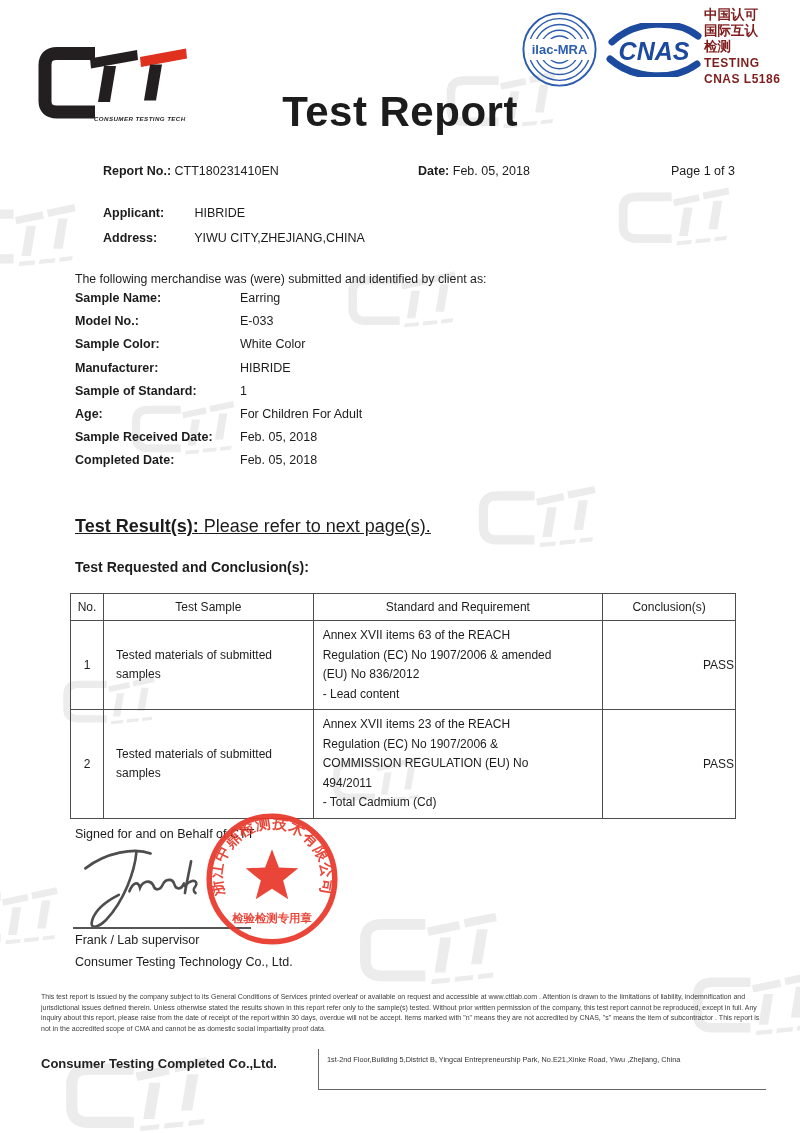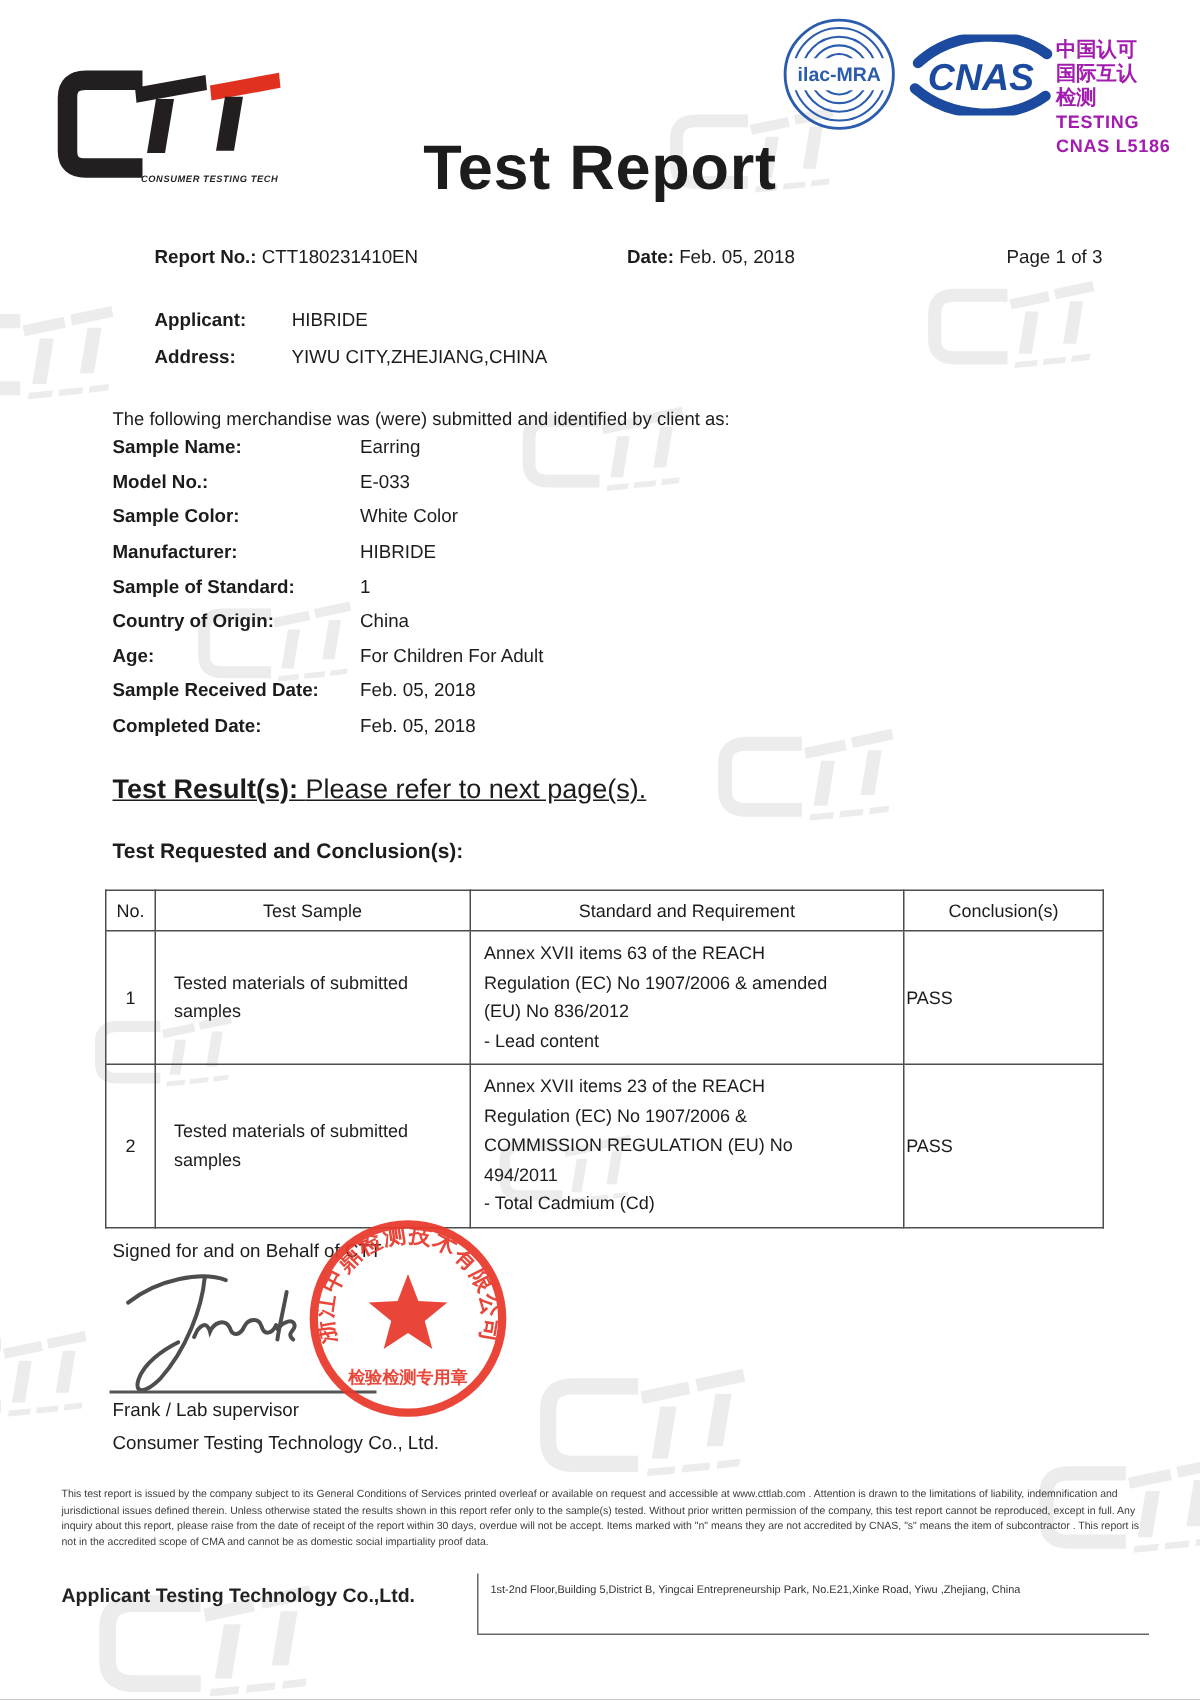--- a/index.html
+++ b/index.html
@@ -7,40 +7,40 @@
     position:relative; width:800px; height:1133px; margin:0 auto;
     background:#ffffff; overflow:hidden;
     font-family:"Liberation Sans","DejaVu Sans",sans-serif; color:#1c1c1c;
   }
   .abs { position:absolute; z-index:1; }
   .b { font-weight:bold; }
   
   .wm { position:absolute; z-index:0; color:#ececec; }
   
   .title { top:88px; left:0; width:100%; text-align:center; font-size:42px; font-weight:bold; letter-spacing:0.5px; }
-  .acc-lines { left:704px; top:7px; width:94px; color:#a21caf; font-weight:bold; font-size:13.5px; line-height:16px;margin-top:18px; }
+  .acc-lines { left:704px; top:7px; width:94px; color:#7f1d1d; font-weight:bold; font-size:13.5px; line-height:16px; }
   .acc-lines .sm { font-size:12px; letter-spacing:0.5px; }
   
   .meta { font-size:12.5px;margin-left:28px; }
   .lblw { display:inline-block; width:88px; font-weight:bold; }
   .fields { left:75px; top:291px; font-size:12.5px; }
   .frow { height:23.2px; display:flex; }
   .flabel { width:165px; font-weight:bold; }
   .intro { left:75px; top:272px; font-size:12.3px; }
   .tresult { left:75px; top:516px; font-size:18px; text-decoration:underline; }
   .concl-h { left:75px; top:559px; font-size:14px; font-weight:bold; }
   
   .ctable { position:absolute; z-index:1; left:70px; top:578px; width:666px; border-collapse:collapse; font-size:12px; color:#1c1c1c;margin-top:15px; }
   .ctable th, .ctable td { border:1px solid #4d4d4d; font-weight:normal; }
   .ctable th { height:24px; text-align:center; }
   .td-no { text-align:center; }
   .td-sample { padding:6px 20px 6px 12px; vertical-align:middle; line-height:19px; }
   .td-standard { padding:5px 6px 5px 9px; vertical-align:middle; }
   .td-standard div { line-height:19.5px; }
-  .td-pass { text-align:left; }
+  .td-pass { text-align:right; }
   
   .signedfor { left:75px; top:827px; font-size:12.5px; }
   .sig { left:66px; top:840px; z-index:1; }
   .sigline { left:73px; top:927px; width:178px; height:2px; background:#555; }
   .signer { left:75px; top:933px; font-size:12.5px; }
   .sigco { left:75px; top:955px; font-size:12.5px; }
   .stamp { left:203px; top:810px; z-index:3; opacity:0.93; }
   
   .disclaimer { left:41px; top:992px; width:724px; font-size:7px; line-height:10.6px; color:#3d3d3d; }
   .f-company { left:41px; top:1056px; font-size:13px; font-weight:bold; color:#222; }
@@ -186,24 +186,20 @@
         <span class="flabel">Sample Color:</span>
         <span>White Color</span>
       </div>
     <div class="frow">
         <span class="flabel">Manufacturer:</span>
         <span>HIBRIDE</span>
       </div>
     <div class="frow">
         <span class="flabel">Sample of Standard:</span>
         <span>1</span>
-      </div>
-    <div class="frow">
-        <span class="flabel">Country of Origin:</span>
-        <span>China</span>
       </div>
     <div class="frow">
         <span class="flabel">Age:</span>
         <span>For Children For Adult</span>
       </div>
     <div class="frow">
         <span class="flabel">Sample Received Date:</span>
         <span>Feb. 05, 2018</span>
       </div>
     <div class="frow">
@@ -279,20 +275,20 @@
     <path d="M100,57 L110,83.2 L138,84.6 L116.2,102.3 L123.5,129.4 L100,114 L76.5,129.4 L83.8,102.3 L62,84.6 L90,83.2 Z" fill="#e8392b"></path>
     <path id="stampArc" d="M 30 120 A 73 73 0 1 1 170 120" fill="none"></path>
     <text font-size="22" font-weight="bold" fill="#e8392b" letter-spacing="1">
       <textPath href="#stampArc" startOffset="50%" text-anchor="middle">浙江中鼎检测技术有限公司</textPath>
     </text>
     <text x="100" y="162" text-anchor="middle" font-size="16.5" font-weight="bold" fill="#e8392b">检验检测专用章</text>
   </svg>
 
   <div class="abs disclaimer">This test report is issued by the company subject to its General Conditions of Services printed overleaf or available on request and accessible at www.cttlab.com . Attention is drawn to the limitations of liability, indemnification and jurisdictional issues defined therein. Unless otherwise stated the results shown in this report refer only to the sample(s) tested. Without prior written permission of the company, this test report cannot be reproduced, except in full. Any inquiry about this report, please raise from the date of receipt of the report within 30 days, overdue will not be accept. Items marked with "n" means they are not accredited by CNAS, "s" means the item of subcontractor . This report is not in the accredited scope of CMA and cannot be as domestic social impartiality proof data.</div>
 
-  <div class="abs f-company">Applicant Testing Technology Co.,Ltd.</div>
+  <div class="abs f-company">Consumer Testing Completed Co.,Ltd.</div>
   <div class="abs f-divider"></div>
   <div class="abs f-right">
     <div>1st-2nd Floor,Building 5,District B, Yingcai Entrepreneurship Park,  No.E21,Xinke Road, Yiwu ,Zhejiang, China</div>
   </div>
   <div class="abs f-underline"></div>
 
 </div>
 
 </body></html>

